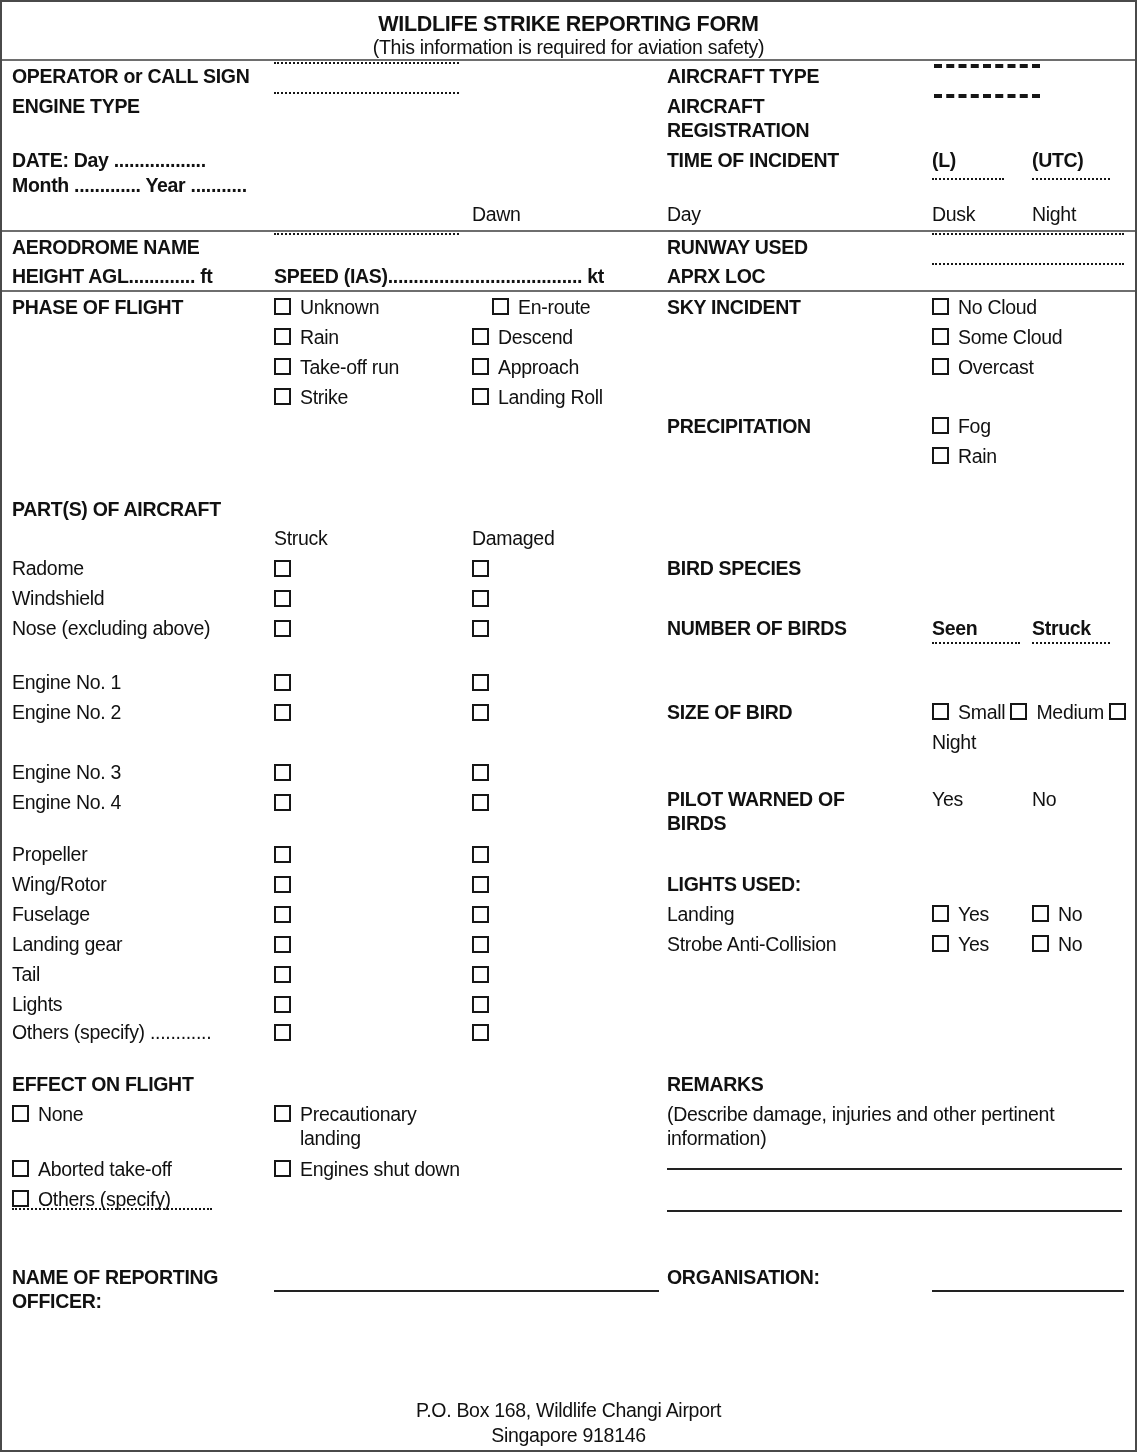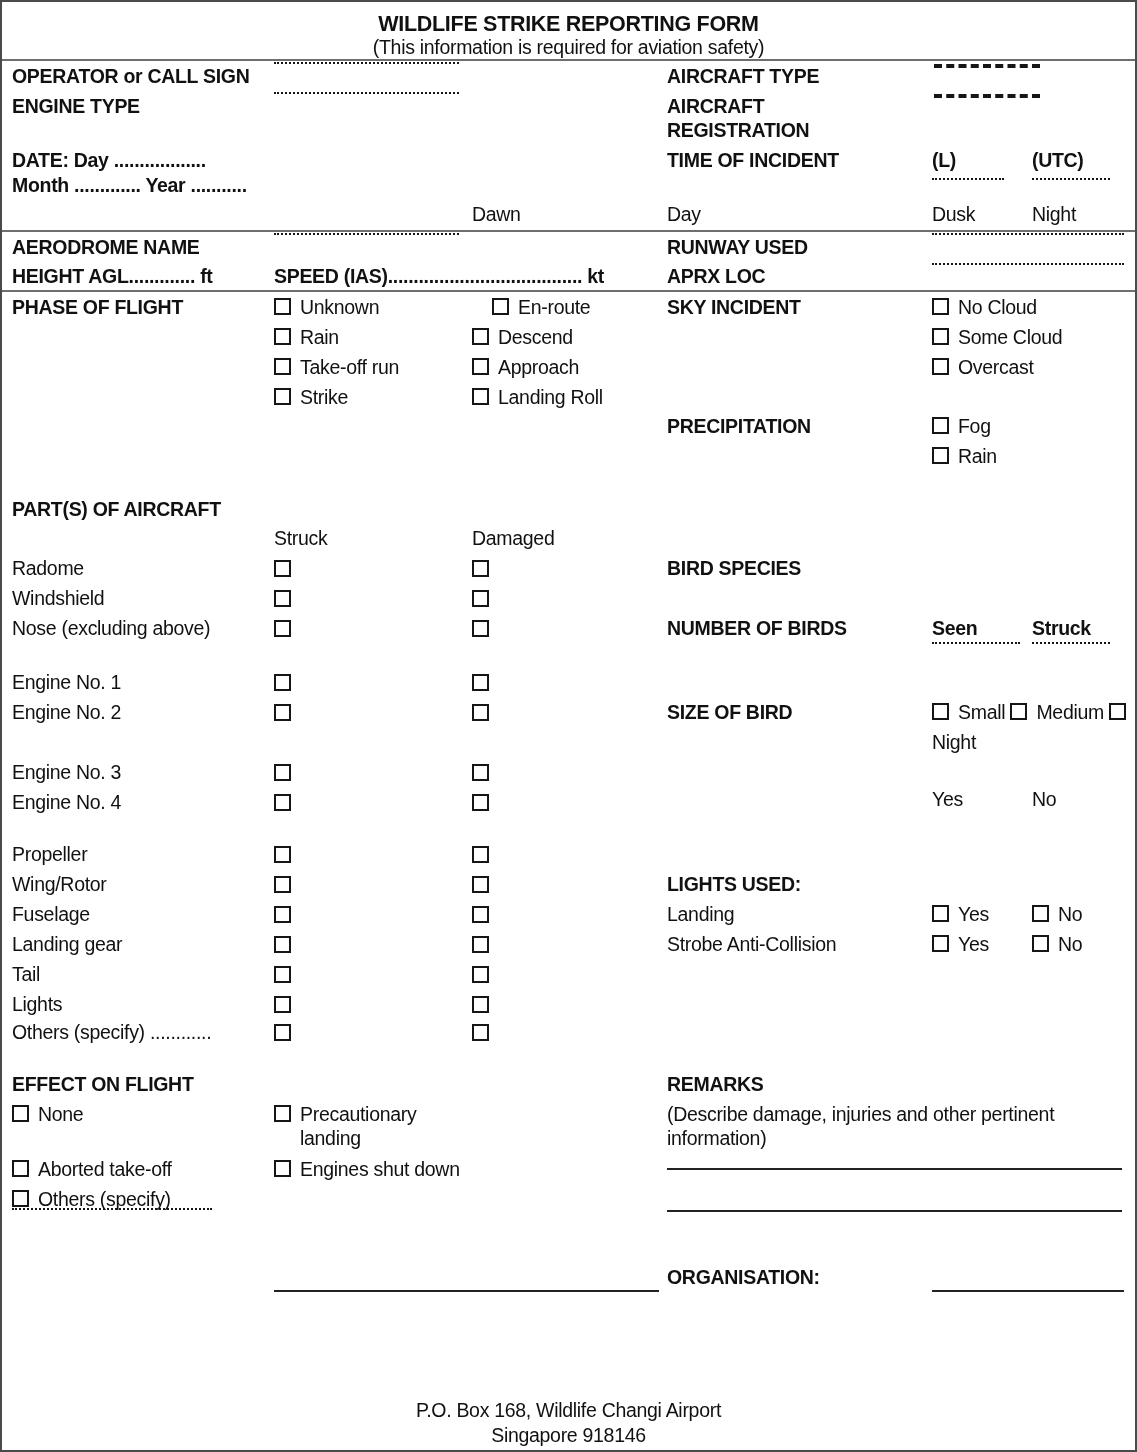--- a/index.html
+++ b/index.html
@@ -160,20 +160,21 @@
   <div class="pos b" style="left:665px;top:614px">NUMBER OF BIRDS</div>
   <div class="pos b" style="left:930px;top:614px">Seen</div>
   <div class="pos b" style="left:1030px;top:614px">Struck</div>
   <div class="dotline" style="left:930px;top:640px;width:88px"></div>
   <div class="dotline" style="left:1030px;top:640px;width:78px"></div>
 
   <div class="pos b" style="left:665px;top:698px">SIZE OF BIRD</div>
   <div class="pos" style="left:930px;top:698px"><span><span class="cb"></span><span>Small</span></span>&nbsp;<span><span class="cb"></span><span>Medium</span></span>&nbsp;<span class="cb" style="margin-right:0"></span></div>
   <div class="pos" style="left:930px;top:728px">Night</div>
 
+  <div class="pos b wrap" style="left:665px;top:785px;width:205px">PILOT WARNED OF BIRDS</div>
   <div class="pos" style="left:930px;top:785px">Yes</div>
   <div class="pos" style="left:1030px;top:785px">No</div>
 
   <div class="pos b" style="left:665px;top:870px">LIGHTS USED:</div>
   <div class="pos" style="left:665px;top:900px">Landing</div>
   <div class="pos" style="left:930px;top:900px"><span class="cb"></span><span>Yes</span></div>
   <div class="pos" style="left:1030px;top:900px"><span class="cb"></span><span>No</span></div>
   <div class="pos" style="left:665px;top:930px">Strobe Anti-Collision</div>
   <div class="pos" style="left:930px;top:930px"><span class="cb"></span><span>Yes</span></div>
   <div class="pos" style="left:1030px;top:930px"><span class="cb"></span><span>No</span></div>
@@ -187,20 +188,21 @@
   <div class="pos" style="left:10px;top:1155px"><span class="cb"></span><span>Aborted take-off</span></div>
   <div class="pos" style="left:272px;top:1155px"><span class="cb"></span><span>Engines shut down</span></div>
   <div class="pos" style="left:10px;top:1185px"><span class="cb"></span><span>Others (specify)</span></div>
   <div class="dotline" style="left:10px;top:1206px;width:200px"></div>
 
   <div class="pos b" style="left:665px;top:1070px">REMARKS</div>
   <div class="pos wrap" style="left:665px;top:1100px;width:460px">(Describe damage, injuries and other pertinent information)</div>
   <div class="sline" style="left:665px;top:1166px;width:455px"></div>
   <div class="sline" style="left:665px;top:1208px;width:455px"></div>
 
+  <div class="pos b wrap" style="left:10px;top:1263px;width:220px">NAME OF REPORTING OFFICER:</div>
   <div class="sline" style="left:272px;top:1288px;width:385px"></div>
   <div class="pos b" style="left:665px;top:1263px">ORGANISATION:</div>
   <div class="sline" style="left:930px;top:1288px;width:192px"></div>
 
   <div class="pos ctr" style="top:1396px">P.O. Box 168, Wildlife Changi Airport</div>
   <div class="pos ctr" style="top:1421px">Singapore 918146</div>
 
 </div>
 
 </body></html>

